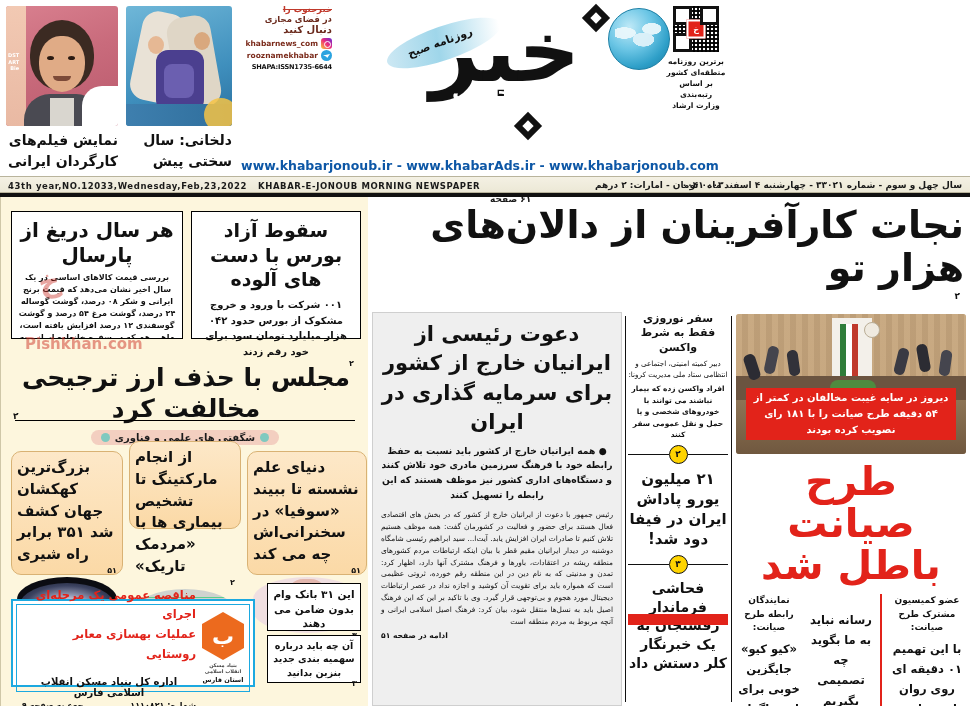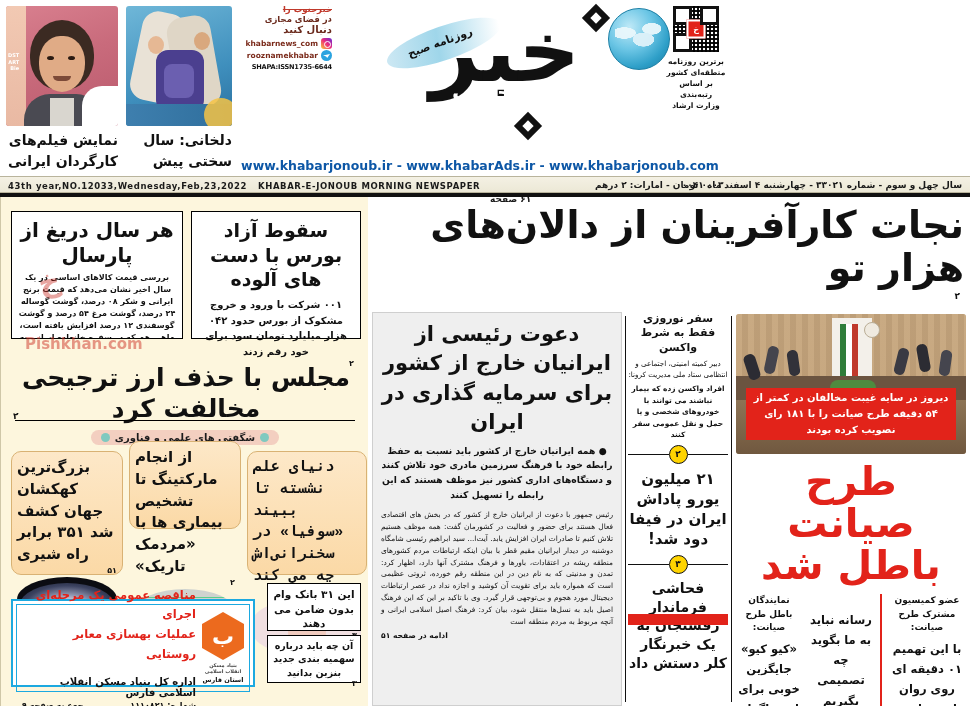--- a/index.html
+++ b/index.html
@@ -275,21 +275,21 @@
     <div class="abs rtl" style="left:12px;top:214px;font-size:9px;font-weight:bold;">۲</div>
 
     <div class="abs" style="left:0;top:230px;width:368px;text-align:center;">
       <span class="sci-tag">
         <span class="sci-dot"></span>
         <span class="rtl">شگفتی های علمی و فناوری</span>
         <span class="sci-dot"></span>
       </span>
     </div>
 
-    <div class="abs sci-card" style="left:246px;top:254px;width:120px;height:124px;padding:5px;font-family:Liberation Mono, monospace;">
+    <div class="abs sci-card" style="left:246px;top:254px;width:120px;height:124px;padding:5px;">
       <div class="rtl sci-t">دنیای علم نشسته تا ببیند «سوفیا» در سخنرانی‌اش چه می کند</div>
       <div class="rtl" style="font-size:8px;font-weight:bold;text-align:right;">۱۵</div>
       <div class="sci-img" style="margin-top:2px;height:56px;position:relative;background:#f0dfe1;">
         <div style="position:absolute;left:50%;top:6px;transform:translateX(-50%);width:38px;height:46px;border-radius:48% 48% 42% 42%;background:#f0cbbf;"></div>
         <div style="position:absolute;left:50%;top:2px;transform:translateX(-50%);width:40px;height:16px;border-radius:20px 20px 0 0;background:#e3b7ae;"></div>
         <div style="position:absolute;left:38px;top:24px;width:6px;height:4px;border-radius:50%;background:#3a2a26;"></div>
         <div style="position:absolute;left:58px;top:24px;width:6px;height:4px;border-radius:50%;background:#3a2a26;"></div>
         <div style="position:absolute;left:46px;top:40px;width:12px;height:4px;border-radius:0 0 8px 8px;background:#c9756c;"></div>
       </div>
     </div>
@@ -328,21 +328,21 @@
         <div style="flex:0 0 auto;text-align:center;">
           <div class="bonyad">
               <b>ب</b>
             </div>
           <div style="font-size:5px;font-weight:bold;color:#444;margin-top:2px;line-height:1.2;">بنیاد مسکن<br>انقلاب اسلامی</div>
           <div class="rtl" style="font-size:6.5px;font-weight:bold;margin-top:2px;">استان فارس</div>
         </div>
         <div style="flex:1 1 auto;">
           <div class="rtl ad-red">مناقصه عمومی یک مرحله‌ای اجرای</div>
           <div class="rtl ad-red">عملیات بهسازی معابر روستایی</div>
-          <div class="rtl ad-blk" style="margin-top:12px;text-align:right;">اداره کل بنیاد مسکن انقلاب اسلامی فارس</div>
+          <div class="rtl ad-blk" style="margin-top:12px;">اداره کل بنیاد مسکن انقلاب اسلامی فارس</div>
           <div style="display:flex;justify-content:space-between;margin-top:3px;">
             <span class="rtl ad-sm">شماره: ۱۲۸۰۱۱۱</span>
             <span class="rtl ad-sm">رجوع به صفحه ۹</span>
           </div>
         </div>
       </div>
     </div>
   </div>
 
   <div class="abs" style="left:372px;top:312px;width:250px;height:394px;background:#efefef;border:1px solid #cfcfcf;padding:7px 8px;">
@@ -411,21 +411,21 @@
       <div style="flex:0 0 78px;border-left:0;">
         <div class="rtl q-lbl">عضو کمیسیون مشترک طرح صیانت:</div>
         <div class="rtl q-col" style="margin-top:4px;">با این تهمیم ۱۰ دقیقه ای روی روان جامعه راه می روید</div>
 
       </div>
       <div style="flex:0 0 2px;background:#e2231a;"></div>
       <div style="flex:1 1 0;">
         <div class="rtl q-col" style="margin-top:16px;">رسانه نباید به ما بگوید چه تصمیمی بگیریم</div>
       </div>
       <div style="flex:1 1 0;">
-        <div class="rtl q-lbl">نمایندگان باطل طرح صیانت:</div>
+        <div class="rtl q-lbl">نمایندگان رابطه طرح صیانت:</div>
         <div class="rtl q-col" style="margin-top:4px;">«کیو کیو» جایگزین خوبی برای اینستاگرام است</div>
       </div>
     </div>
   </div>
 
   <div class="abs redbar" style="left:628px;top:614px;width:100px;"></div>
 
 </div>
 
 </body></html>

